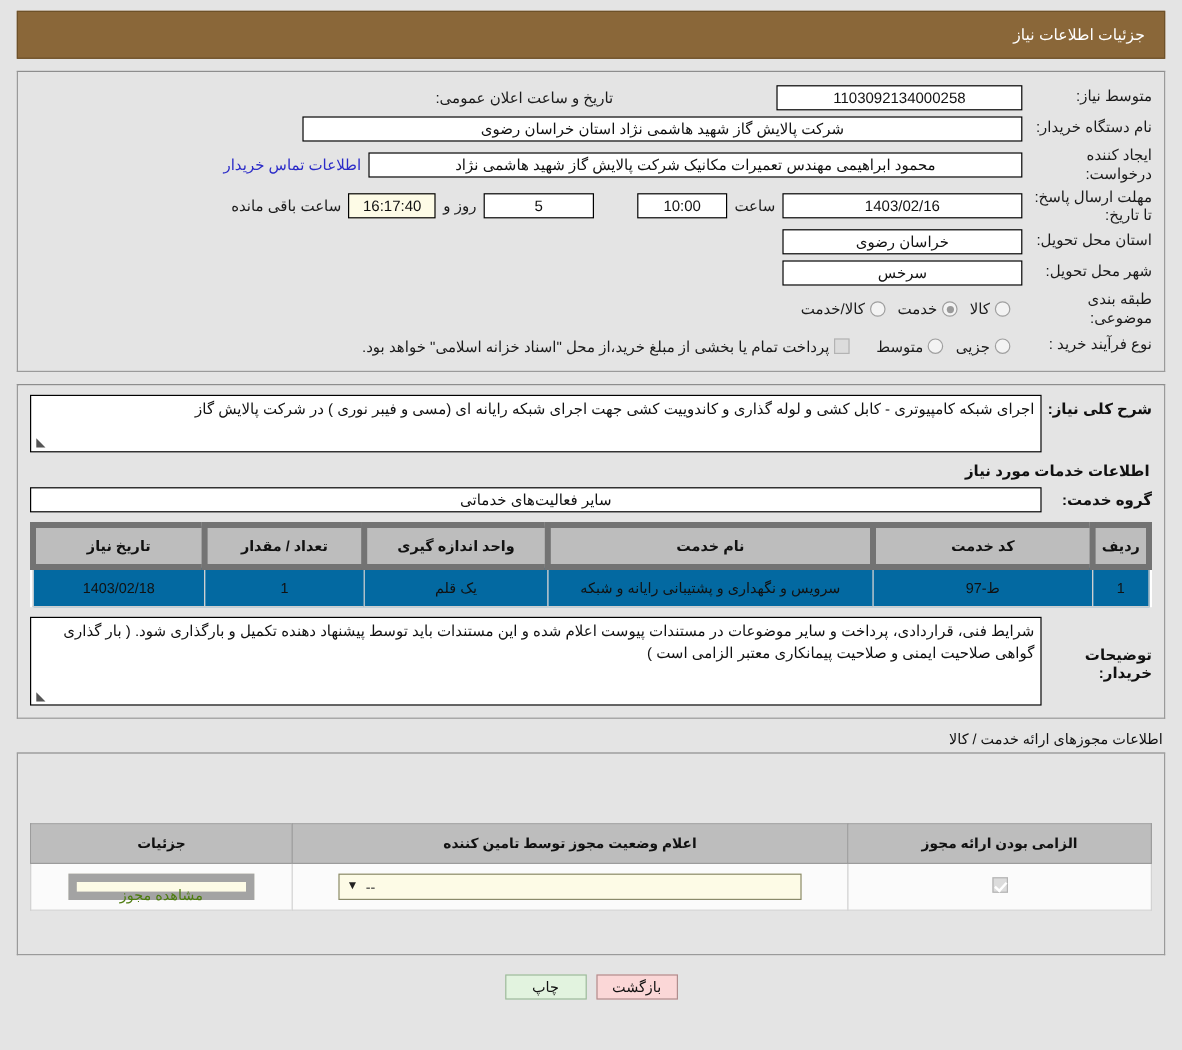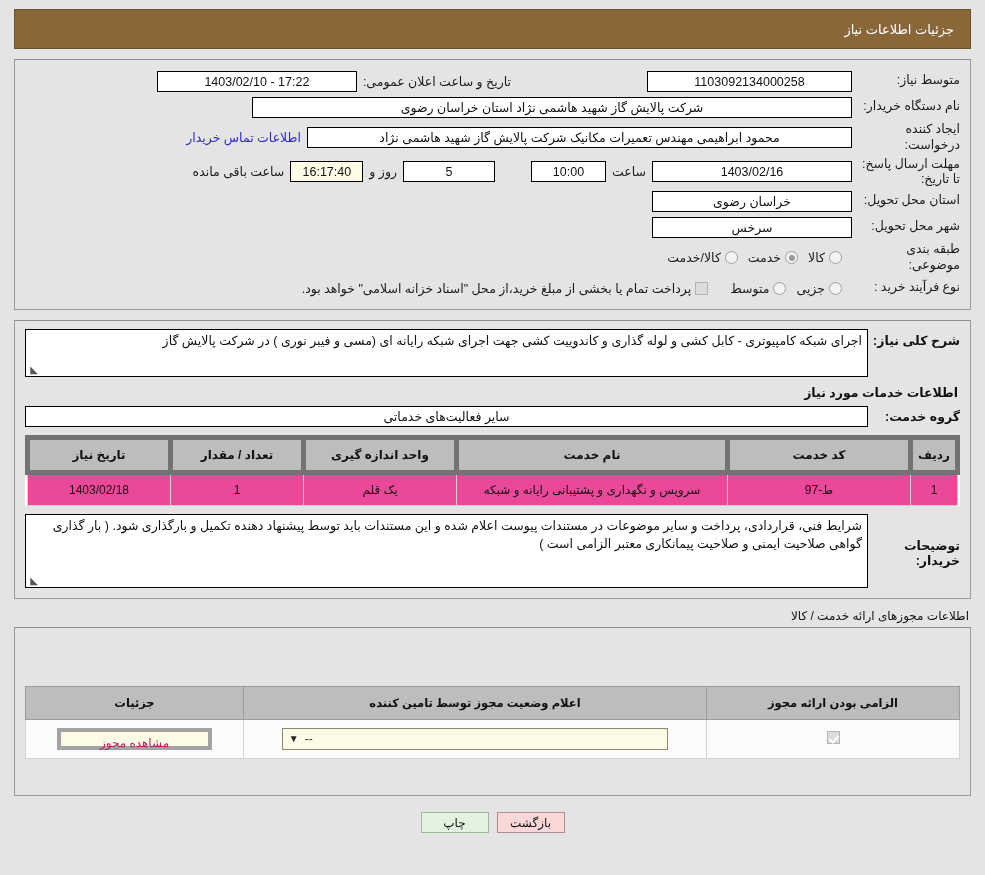--- a/index.html
+++ b/index.html
@@ -202,21 +202,21 @@
     background: #bdbdbd;
     border: 5px solid #737373;
     color: #111;
     font-weight: bold;
     height: 26px;
     padding: 2px 4px;
     text-align: center;
     font-size: 12px;
   }
   table.grid td {
-    background: #ec4899;
+    background: #0369a1;
     border: 1px solid #cfcfcf;
     height: 26px;
     padding: 2px 4px;
     text-align: center;
     color: #111;
     font-size: 12px;
   }
 
   .outer-note {
     font-size: 12px;
@@ -260,24 +260,24 @@
     align-items: center;
     justify-content: space-between;
     padding: 0 6px;
     box-sizing: border-box;
     cursor: pointer;
     direction: ltr;
   }
   .select-box .cv { font-size: 10px; color: #222; }
   .select-box .val { flex: 1; text-align: left; padding-left: 6px; }
   .permit-btn {
-    border: 4px solid #a3a3a3;
+    border: 7px solid #a3a3a3;
     background: #fdfbe6;
     font-size: 12px;
-    color: #be185d;
+    color: #4d7c0f;
     height: 22px;
     line-height: 20px;
     width: 155px;
     margin: 0 auto;
     display: block;
     cursor: pointer;
     font-family: "Liberation Sans", sans-serif;
   }
 
   
@@ -317,21 +317,20 @@
     <div class="titlebar">
       <span class="t">جزئیات اطلاعات نیاز</span>
     </div>
 
     <div class="panel p1">
 
       <div class="row">
         <span class="lbl">متوسط نیاز:</span>
         <div class="fld num" style="width:205px;">1103092134000258</div>
         <span class="inline-lbl" style="margin-right:130px;">تاریخ و ساعت اعلان عمومی:</span>
-        <div class="fld num" style="width:200px;">1403/02/10 - 17:22</div>
       </div>
 
       <div class="row">
         <span class="lbl">نام دستگاه خریدار:</span>
         <div class="fld" style="width:600px;">شرکت پالایش گاز شهید هاشمی نژاد   استان خراسان رضوی</div>
       </div>
 
       <div class="row">
         <span class="lbl">ایجاد کننده درخواست:</span>
         <div class="fld" style="width:545px;">محمود ابراهیمی مهندس تعمیرات مکانیک شرکت پالایش گاز شهید هاشمی نژاد</div>

